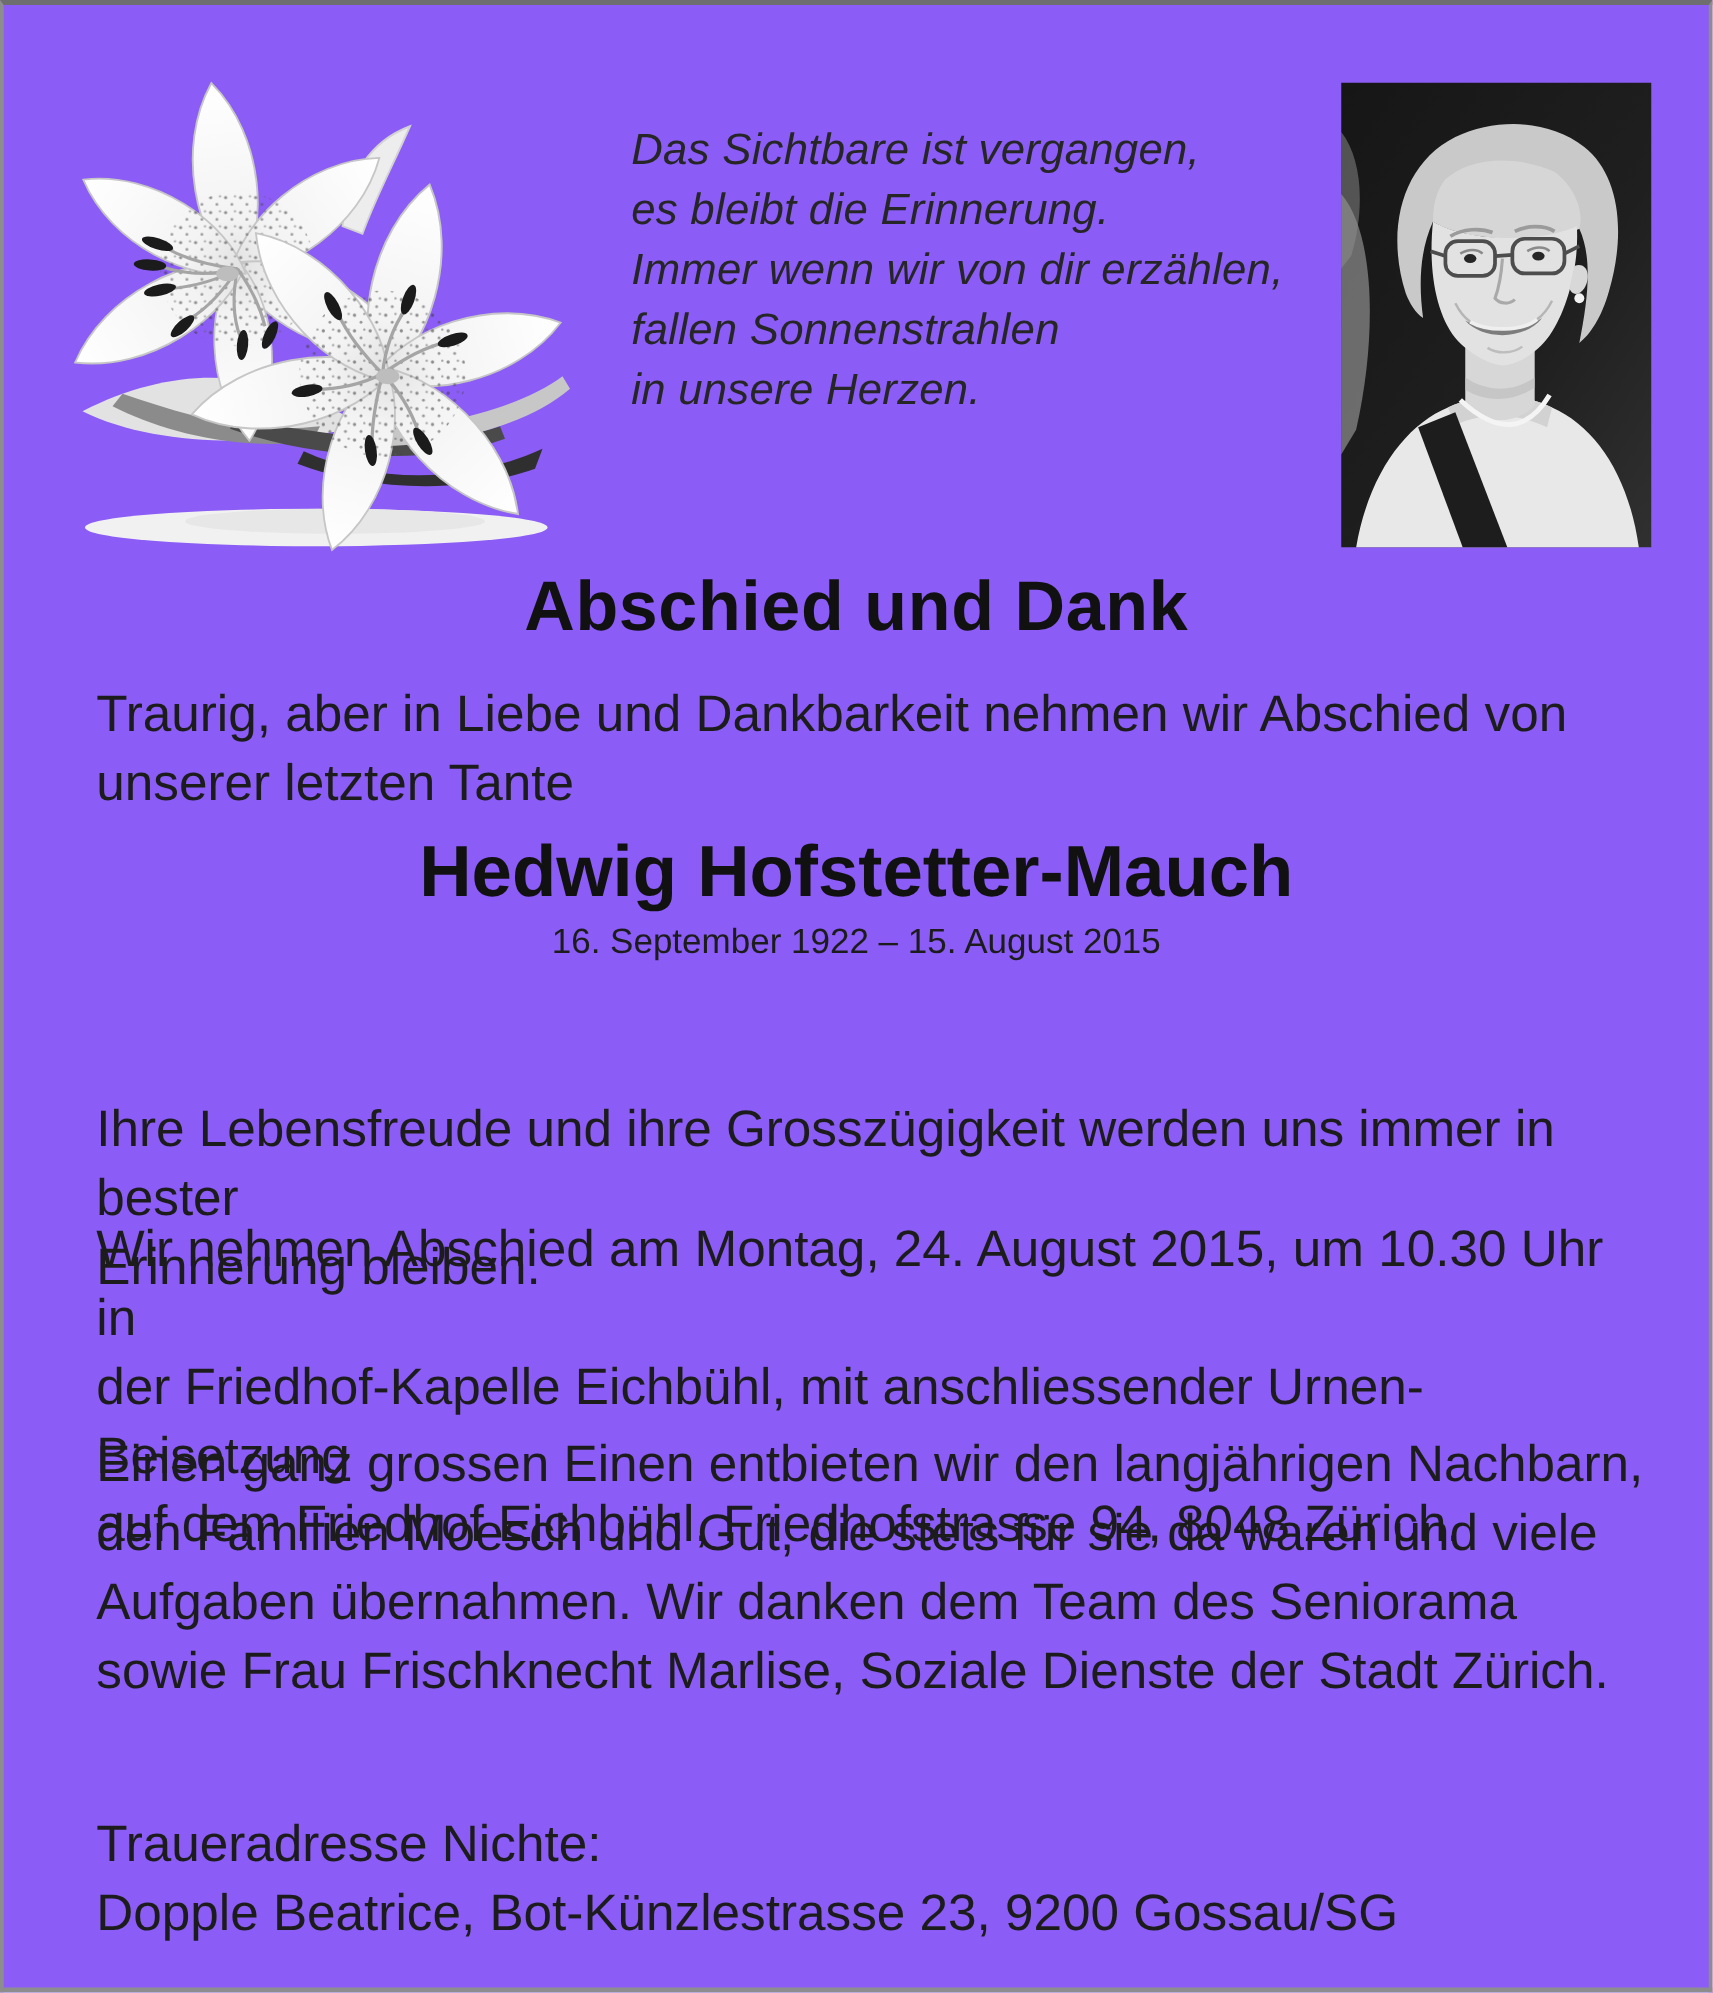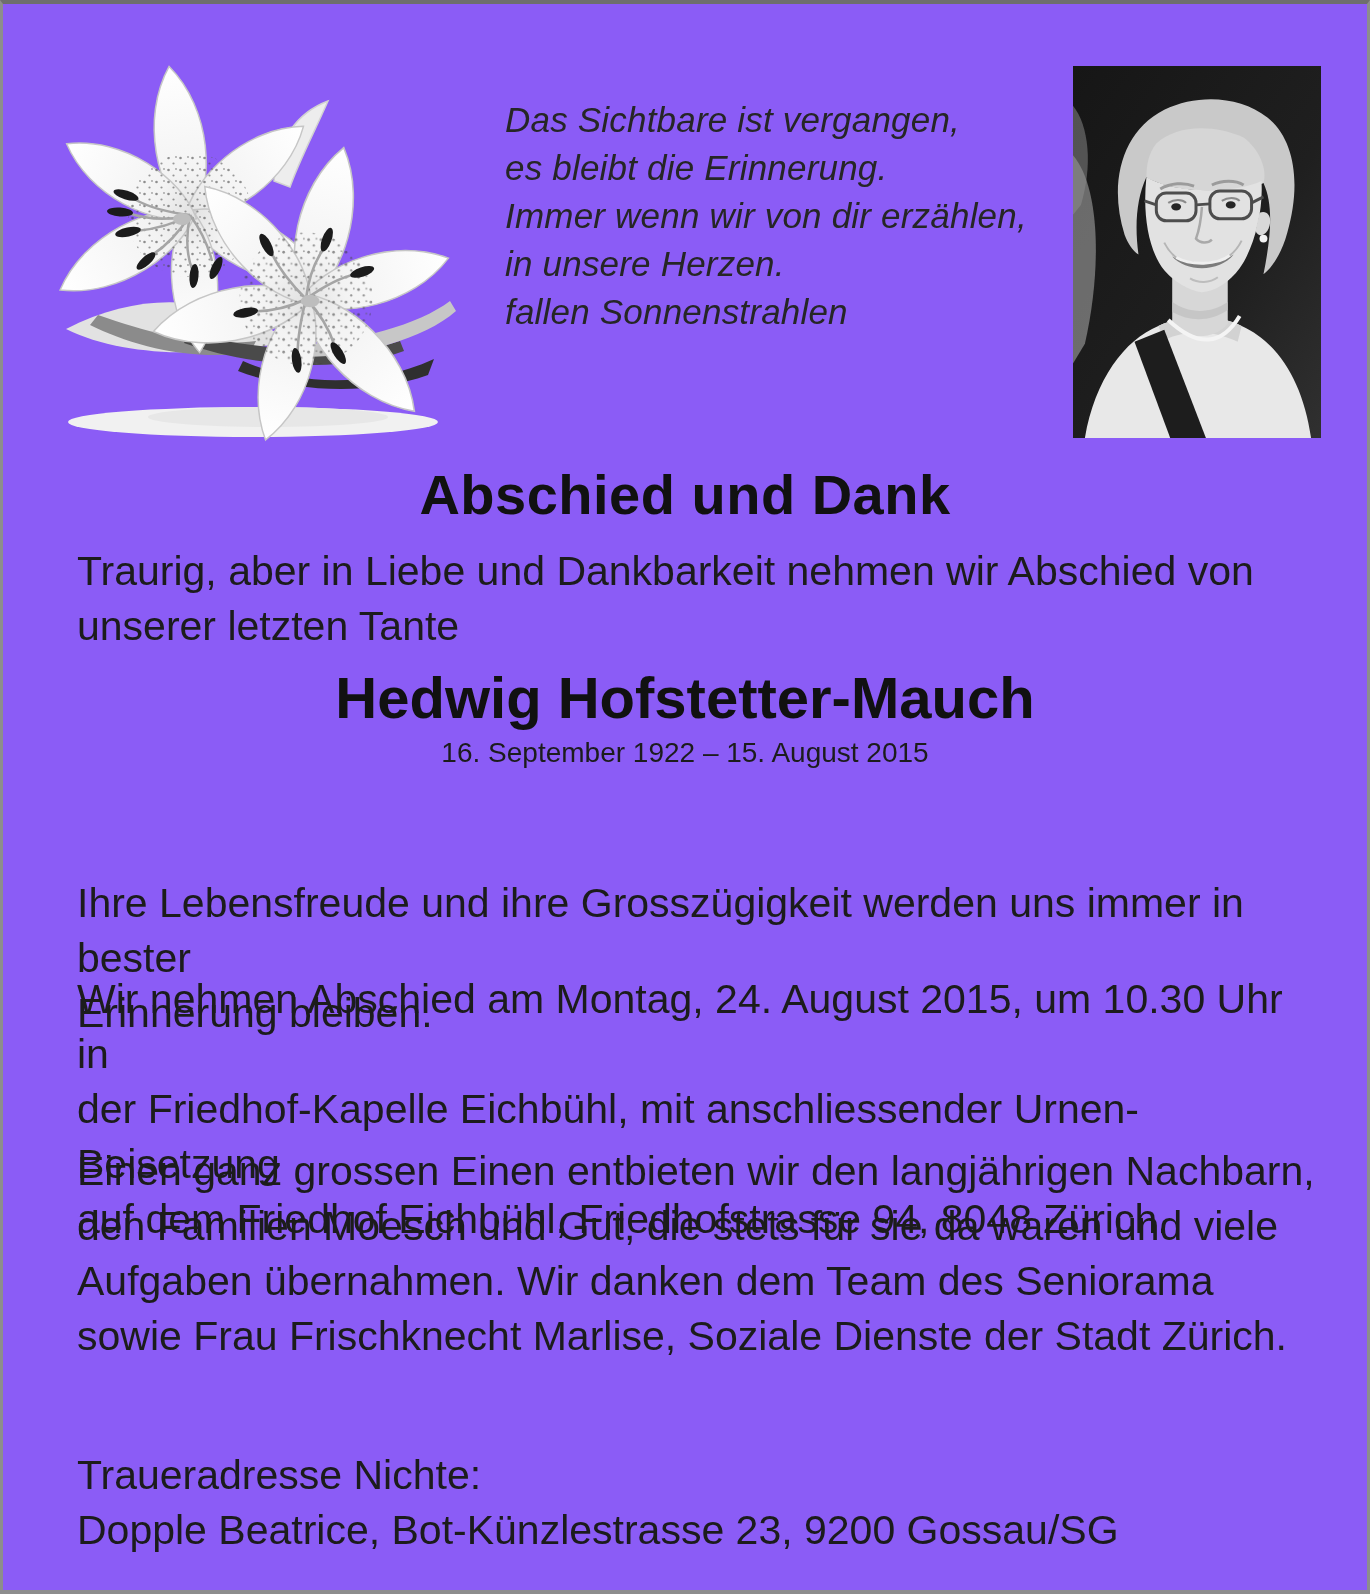--- a/index.html
+++ b/index.html
@@ -49,21 +49,20 @@
   .title {
     position: absolute;
     left: 0;
     top: 448px;
     width: 100%;
     text-align: center;
     font-size: 56px;
     font-weight: bold;
     letter-spacing: 0.5px;
     color: #111111;
-    margin-top: 10px;
   }
   .body-block {
     position: absolute;
     left: 74px;
     width: 1246px;
     font-size: 41px;
     line-height: 55px;
     color: #1c1c1c;
   }
   .intro      { top: 540px; }
@@ -178,22 +177,22 @@
         <ellipse cx="-58" cy="13" rx="12" ry="4.5" transform="rotate(-10 -58 13)"></ellipse>
       </g>
       <ellipse cx="4" cy="2" rx="9" ry="6" fill="#bdbdbd"></ellipse>
     </g>
   </svg>
 
   <div class="verse">
       <div>Das Sichtbare ist vergangen,</div>
       <div>es bleibt die Erinnerung.</div>
       <div>Immer wenn wir von dir erzählen,</div>
+      <div>fallen Sonnenstrahlen</div>
       <div>in unsere Herzen.</div>
-      <div>fallen Sonnenstrahlen</div>
     </div>
 
   <svg class="portrait-photo" viewBox="0 0 250 375" xmlns="http://www.w3.org/2000/svg" aria-hidden="true">
     <defs>
       <linearGradient id="bgGrad" x1="0" y1="0" x2="1" y2="1">
         <stop offset="0" stop-color="#161616"></stop>
         <stop offset="0.6" stop-color="#1f1f1f"></stop>
         <stop offset="1" stop-color="#303030"></stop>
       </linearGradient>
     </defs>

